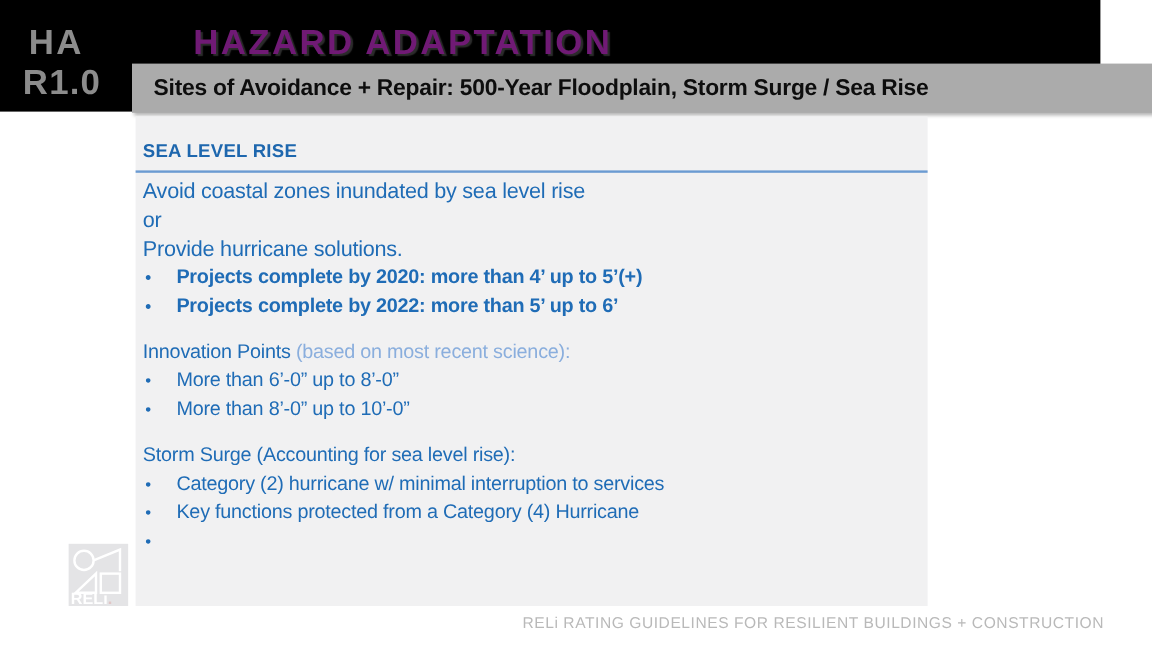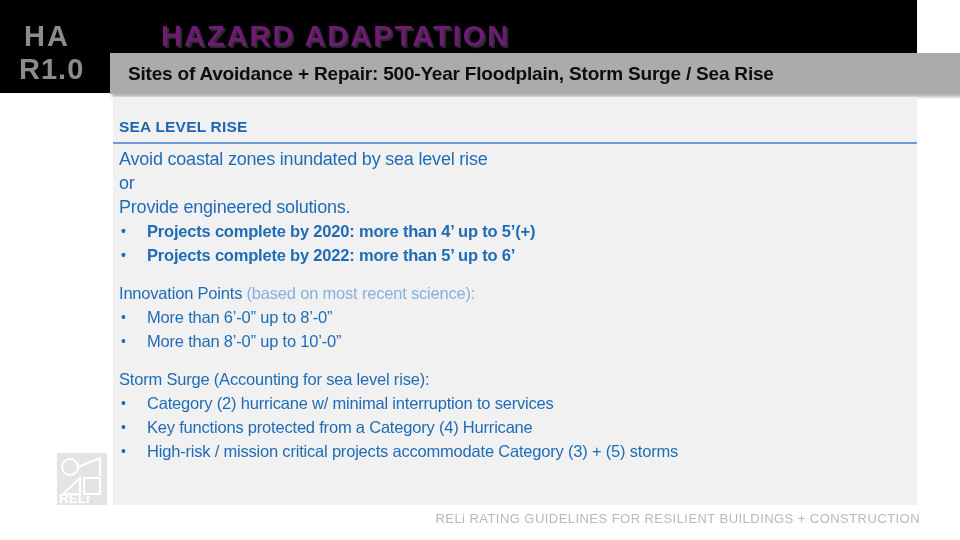--- a/index.html
+++ b/index.html
@@ -20,21 +20,21 @@
     margin-left:36px;
   }
   .subtitle-bar{
     position:absolute;left:110px;top:53px;width:877px;height:41px;
     background:#ababab;box-sizing:border-box;display:flex;align-items:center;
     padding-left:18px;box-shadow:2px 3px 3px rgba(0,0,0,0.30);
   }
   .subtitle{font-size:19px;font-weight:bold;color:#0d0d0d;letter-spacing:-0.2px;white-space:nowrap;}
   
   .panel{
-    position:absolute;left:113px;top:97px;width:804px;height:408px;
+    position:absolute;left:113px;top:97px;width:660px;height:408px;
     background:#f1f1f2;box-sizing:border-box;padding:21px 10px 0 6px;
     color:#1f6cb6;
   }
   .section-heading{font-size:15.5px;font-weight:bold;margin:0;letter-spacing:0.2px;color:#1e67ae;}
   .blue-rule{border:none;border-top:2px solid #6b9bd2;margin:6px -10px 3px -6px;height:0;}
   .body-line{font-size:18px;line-height:24px;margin:0;letter-spacing:-0.2px;}
   ul.bullets{list-style:none;margin:0;padding:0;}
   ul.bullets li{display:flex;font-size:16.5px;line-height:24px;letter-spacing:-0.2px;}
   ul.bullets .dot{width:28px;flex:0 0 28px;padding-left:2px;box-sizing:border-box;font-size:14px;}
   ul.bullets.bold li{font-weight:bold;}
@@ -60,21 +60,21 @@
 <div class="main-title">HAZARD ADAPTATION</div>
 <div class="subtitle-bar">
   <span class="subtitle">Sites of Avoidance + Repair: 500-Year Floodplain, Storm Surge / Sea Rise</span>
 </div>
 
 <div class="panel">
   <h2 class="section-heading">SEA LEVEL RISE</h2>
   <hr class="blue-rule">
   <p class="body-line" style="margin-top:2px;">Avoid coastal zones inundated by sea level rise</p>
   <p class="body-line">or</p>
-  <p class="body-line">Provide engineered solutions.</p>
+  <p class="body-line">Provide hurricane solutions.</p>
 
   <ul class="bullets bold list-deadlines">
     <li>
       <span class="dot">•</span>
       <span>Projects complete by 2020: more than 4’ up to 5’(+)</span>
     </li>
     <li>
       <span class="dot">•</span>
       <span>Projects complete by 2022: more than 5’ up to 6’</span>
     </li>
@@ -101,21 +101,20 @@
     <li>
       <span class="dot">•</span>
       <span>Category (2) hurricane  w/ minimal interruption to services</span>
     </li>
     <li>
       <span class="dot">•</span>
       <span>Key functions protected from a Category (4) Hurricane</span>
     </li>
     <li>
       <span class="dot">•</span>
-      <span>High-risk / mission critical projects accommodate Category (3) + (5) storms</span>
     </li>
   </ul>
 </div>
 
 <svg class="logo" viewBox="0 0 50 60" aria-hidden="true">
   <rect x="0" y="0" width="50" height="52" fill="#e4e4e6"></rect>
   <circle cx="13" cy="14" r="8" fill="none" stroke="#ffffff" stroke-width="2"></circle>
   <path d="M21 14 L43 5 L43 23" fill="none" stroke="#ffffff" stroke-width="2"></path>
   <rect x="27" y="25" width="16" height="16" fill="none" stroke="#ffffff" stroke-width="2"></rect>
   <path d="M6 41 L23 25 L23 41 Z" fill="none" stroke="#ffffff" stroke-width="2"></path>

